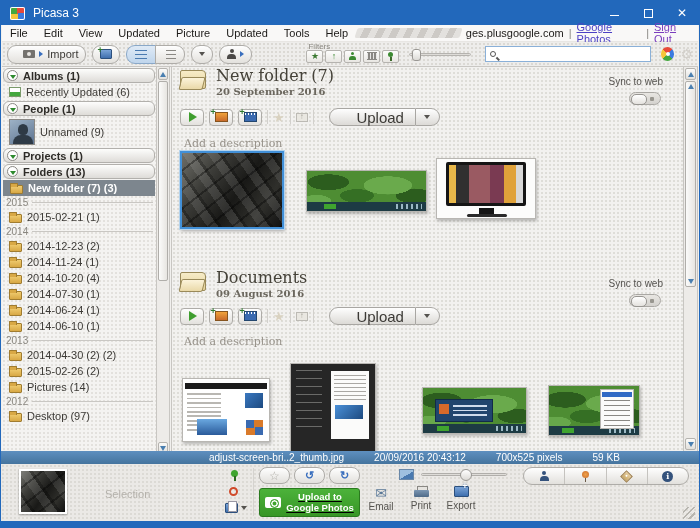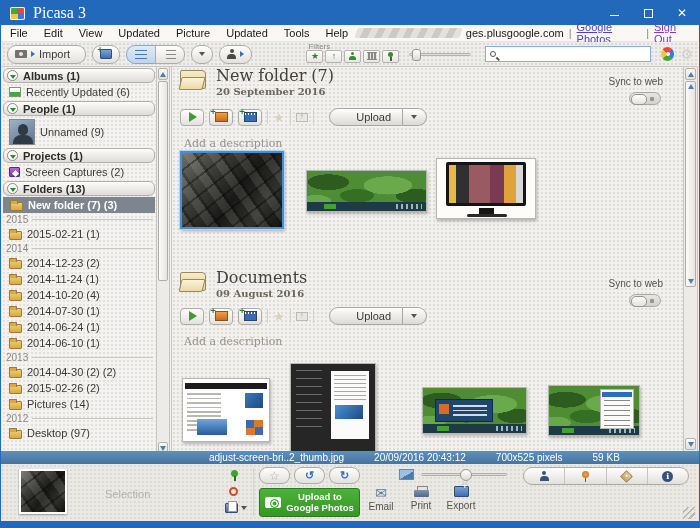--- a/index.html
+++ b/index.html
@@ -3,21 +3,21 @@
 <meta charset="utf-8">
 <style>
   * { margin:0; padding:0; box-sizing:border-box; }
   html,body { background:#888; }
   body { font-family:"Liberation Sans", sans-serif; }
   .window { position:relative; width:700px; height:528px; background:#f1f0ee; border:1px solid #2268bb; overflow:hidden; }
 
   
   .titlebar { position:absolute; left:0; top:0; right:0; height:24px; background:#2268bb; display:flex; align-items:center; color:#fff; }
   .app-logo { width:15px; height:13px; margin:0 8px 0 9px; border-radius:2px; background:conic-gradient(#e84a3a 0 25%, #3a7ae0 25% 50%, #f5c63a 50% 75%, #44a83e 75%); box-shadow:0 0 0 1px #fff inset; }
-  .title-text { font-size:16px;font-family:Liberation Serif, serif; }
+  .title-text { font-size:12px; }
   .win-ctrls { margin-left:auto; display:flex; height:100%; }
   .win-btn { width:34px; height:100%; display:flex; align-items:center; justify-content:center; color:#fff; font-size:11px; }
   .glyph-min { width:9px; border-bottom:1px solid #fff; height:1px; margin-top:5px; }
   .glyph-max { width:9px; height:9px; border:1px solid #fff; }
   .glyph-close { font-size:12px; line-height:1; }
 
   
   .menubar { position:absolute; left:1px; right:1px; top:24px; height:17px; background:#f9f8f7; display:flex; align-items:center; font-size:11px; color:#1c1a18; border-bottom:1px solid #e8e6e3; }
   .menu-item { padding:1px 8px; }
   .account { margin-left:auto; display:flex; align-items:center; gap:5px; padding-right:6px; font-size:11px; }
@@ -25,21 +25,21 @@
   .domain-text { color:#1c1a18; }
   .acct-sep { color:#8a8884; }
   .link { text-decoration:underline; }
   .link-gp { color:#4b3fc4; }
   .link-so { color:#7a3dbd; }
 
   
   .dotted { background-color:#eeedeb; background-image:radial-gradient(#dbd9d4 .8px, transparent .9px); background-size:4px 4px; }
   .toolbar { position:absolute; left:1px; right:1px; top:41px; height:25px; border-bottom:1px solid #c9c7c3; display:flex; align-items:center; padding:0 5px; gap:6px; }
   .tb-btn { height:19px; background:linear-gradient(#fefefe,#e3e1dd); border:1px solid #aeaca8; border-radius:9px; display:flex; align-items:center; gap:4px; padding:0 7px; font-size:11px; color:#3c3a36; }
-  .import-btn { width:82px; }
+  .import-btn { width:82px;justify-content:flex-end; }
   .ic-cam { width:12px; height:8px; background:#74726e; border-radius:1px; position:relative; }
   .ic-cam::after { content:""; position:absolute; left:4px; top:1.5px; width:4px; height:4px; background:#e8e6e2; border-radius:50%; }
   .tri-r { width:0; height:0; border-top:3px solid transparent; border-bottom:3px solid transparent; border-left:4px solid #3a6fbe; }
   .ic-addalbum { width:12px; height:10px; background:linear-gradient(#7aa4d8,#3f6fae); border:1px solid #2c507e; border-radius:1px; position:relative; }
   .ic-addalbum::after { content:"+"; position:absolute; left:-4px; top:-5px; color:#2e7a2e; font-weight:bold; font-size:9px; }
   .seg { display:flex; }
   .seg .tb-btn { border-radius:0; margin-left:-1px; padding:0 8px; }
   .seg .tb-btn:first-child { border-radius:9px 0 0 9px; margin-left:0; }
   .seg .tb-btn:last-child { border-radius:0 9px 9px 0; }
   .seg .selected { background:linear-gradient(#dfeaf6,#bfd5ec); border-color:#8aa8c8; }
@@ -123,21 +123,21 @@
   .ic-addphoto { width:13px; height:10px; background:linear-gradient(#f0a23a,#c86a2a); border:1px solid #86541e; position:relative; }
   .ic-addphoto::after { content:"+"; position:absolute; left:-5px; top:-6px; font-size:9px; font-weight:bold; color:#2e7a2e; }
   .ic-addfilm { width:13px; height:10px; background:#3a6ab0; border:1px solid #24476e; position:relative; }
   .ic-addfilm::before { content:""; position:absolute; left:0; right:0; top:0; height:2px; background:repeating-linear-gradient(90deg,#fff 0 1px, transparent 1px 3px); }
   .ic-addfilm::after { content:"+"; position:absolute; left:-5px; top:-6px; font-size:9px; font-weight:bold; color:#2e7a2e; }
   .ic-star-dim { color:#d9d2c0; font-size:13px; line-height:1; }
   .ic-share-dim { width:12px; height:9px; border:1px solid #bcbab4; background:#e9e7e1; position:relative; }
   .ic-share-dim::after { content:"↑"; position:absolute; left:3px; top:-2px; font-size:8px; color:#aaa89f; }
   .ctl-sep { width:1px; height:14px; background:#d2d0cc; }
   .upload-split { display:flex; margin-left:10px; }
-  .upload-btn { width:74px; height:18px; background:linear-gradient(#fefefe,#dcdad6); border:1px solid #a8a6a2; border-radius:9px 0 0 9px; display:flex; align-items:center; justify-content:center; font-size:11px; color:#3c3a36;padding-left:16px; }
+  .upload-btn { width:87px; height:18px; background:linear-gradient(#fefefe,#dcdad6); border:1px solid #a8a6a2; border-radius:9px 0 0 9px; display:flex; align-items:center; justify-content:center; font-size:15px; color:#3c3a36;padding-left:16px; }
   .upload-dd { width:24px; height:18px; background:linear-gradient(#fefefe,#dcdad6); border:1px solid #a8a6a2; border-left:none; border-radius:0 9px 9px 0; display:flex; align-items:center; justify-content:center; }
   .sec-desc { position:absolute; left:12px; font-family:"DejaVu Serif", serif; font-size:11px; color:#97928a; }
   .thumbs { position:absolute; left:0; right:16px; }
   .thumb { position:absolute; border:1px solid #b8b6b2; box-shadow:1px 2px 3px rgba(0,0,0,.25); overflow:hidden; background:#fff; }
   .thumb.sel { border:2px solid #4290d8; box-shadow:0 0 0 1px #b5d4ee, 1px 2px 3px rgba(0,0,0,.3); }
 
   
   .art-keyboard { position:absolute; inset:0; background:linear-gradient(125deg,#6e6e68 0%,#3c3c38 28%,#191917 55%,#2f2f2b 78%,#111 100%); }
   .art-keyboard::before { content:""; position:absolute; inset:0; background:repeating-linear-gradient(55deg, rgba(255,255,255,.10) 0 9px, rgba(0,0,0,.25) 9px 12px, transparent 12px 21px); }
   .art-keyboard::after { content:""; position:absolute; inset:0; background:repeating-linear-gradient(-38deg, rgba(0,0,0,.35) 0 2px, transparent 2px 15px); }
@@ -186,21 +186,21 @@
   .tray-pin::after { content:""; position:absolute; left:3px; bottom:0; width:1.5px; height:5px; background:#2c6a20; }
   .tray-circle { position:absolute; left:228px; top:23px; width:9px; height:9px; border:2px solid #d04a2a; border-radius:50%; }
   .tray-folder { position:absolute; left:224px; top:39px; display:flex; align-items:center; gap:3px; }
   .ic-bluefolder { width:13px; height:10px; background:linear-gradient(#7aa4d8,#3f6fae); border:1px solid #2c507e; border-radius:1px; position:relative; }
   .ic-bluefolder::after { content:""; position:absolute; left:2px; top:-3px; width:7px; height:9px; background:#fff; border:1px solid #9a98a4; }
   .tray-vsep { position:absolute; left:252px; top:4px; width:1px; height:48px; background:#d5d3cf; }
   .pill-btn { position:absolute; height:17px; background:linear-gradient(#fefefe,#e2e0dc); border:1px solid #aeaca8; border-radius:8px; display:flex; align-items:center; justify-content:center; font-size:11px; }
   .b-star { left:258px; top:3px; width:31px; color:#b2b0aa; font-size:12px; }
   .b-undo { left:293px; top:3px; width:31px; color:#3a6fbe; font-weight:bold; }
   .b-redo { left:328px; top:3px; width:31px; color:#3a6fbe; font-weight:bold; }
-  .green-btn { position:absolute; left:258px; top:24px; width:101px; height:29px; background:linear-gradient(#4cb23a,#379626); border:1px solid #2a7a1e; border-radius:3px; display:flex; align-items:center; gap:5px; padding:0 5px; }
+  .green-btn { position:absolute; left:258px; top:24px; width:101px; height:29px; background:linear-gradient(#4cb23a,#379626); border:1px solid #2a7a1e; border-radius:3px; display:flex; align-items:center; gap:5px; padding:0 5px;text-decoration:underline; }
   .ic-cam-w { width:16px; height:11px; background:#fff; border-radius:2px; position:relative; flex:none; }
   .ic-cam-w::after { content:""; position:absolute; left:5px; top:2px; width:7px; height:7px; background:#3fa42f; border:1.5px solid #3fa42f; border-radius:50%; box-shadow:0 0 0 1.5px #fff inset; }
   .green-btn .lbl { color:#fff; font-size:9.5px; font-weight:bold; line-height:1.15; text-align:center; }
   .tray-action { position:absolute; width:44px; text-align:center; font-size:10px; color:#55534f; }
   .a-email { left:358px; top:22px; }
   .a-print { left:398px; top:22px; }
   .a-export { left:438px; top:22px; }
   .ic-mail { color:#5a7898; font-size:14px; line-height:1; }
   .ic-mail::before { content:"✉"; }
   .ic-print { display:inline-block; width:15px; height:11px; position:relative; }
@@ -337,24 +337,20 @@
         <span>People (1)</span>
       </div>
     <div class="sb-item person-row">
         <span class="ic-face"></span>
         <span>Unnamed (9)</span>
       </div>
     <div class="sb-header">
         <span class="sb-disc"></span>
         <span>Projects (1)</span>
       </div>
-    <div class="sb-item">
-        <span class="ic-project"></span>
-        <span>Screen Captures (2)</span>
-      </div>
     <div class="sb-header">
         <span class="sb-disc"></span>
         <span>Folders (13)</span>
       </div>
     <div class="sb-item selected">
         <span class="ic-folder"></span>
         <span>New folder (7) (3)</span>
       </div>
     <div class="sb-year">
         <span>2015</span>

